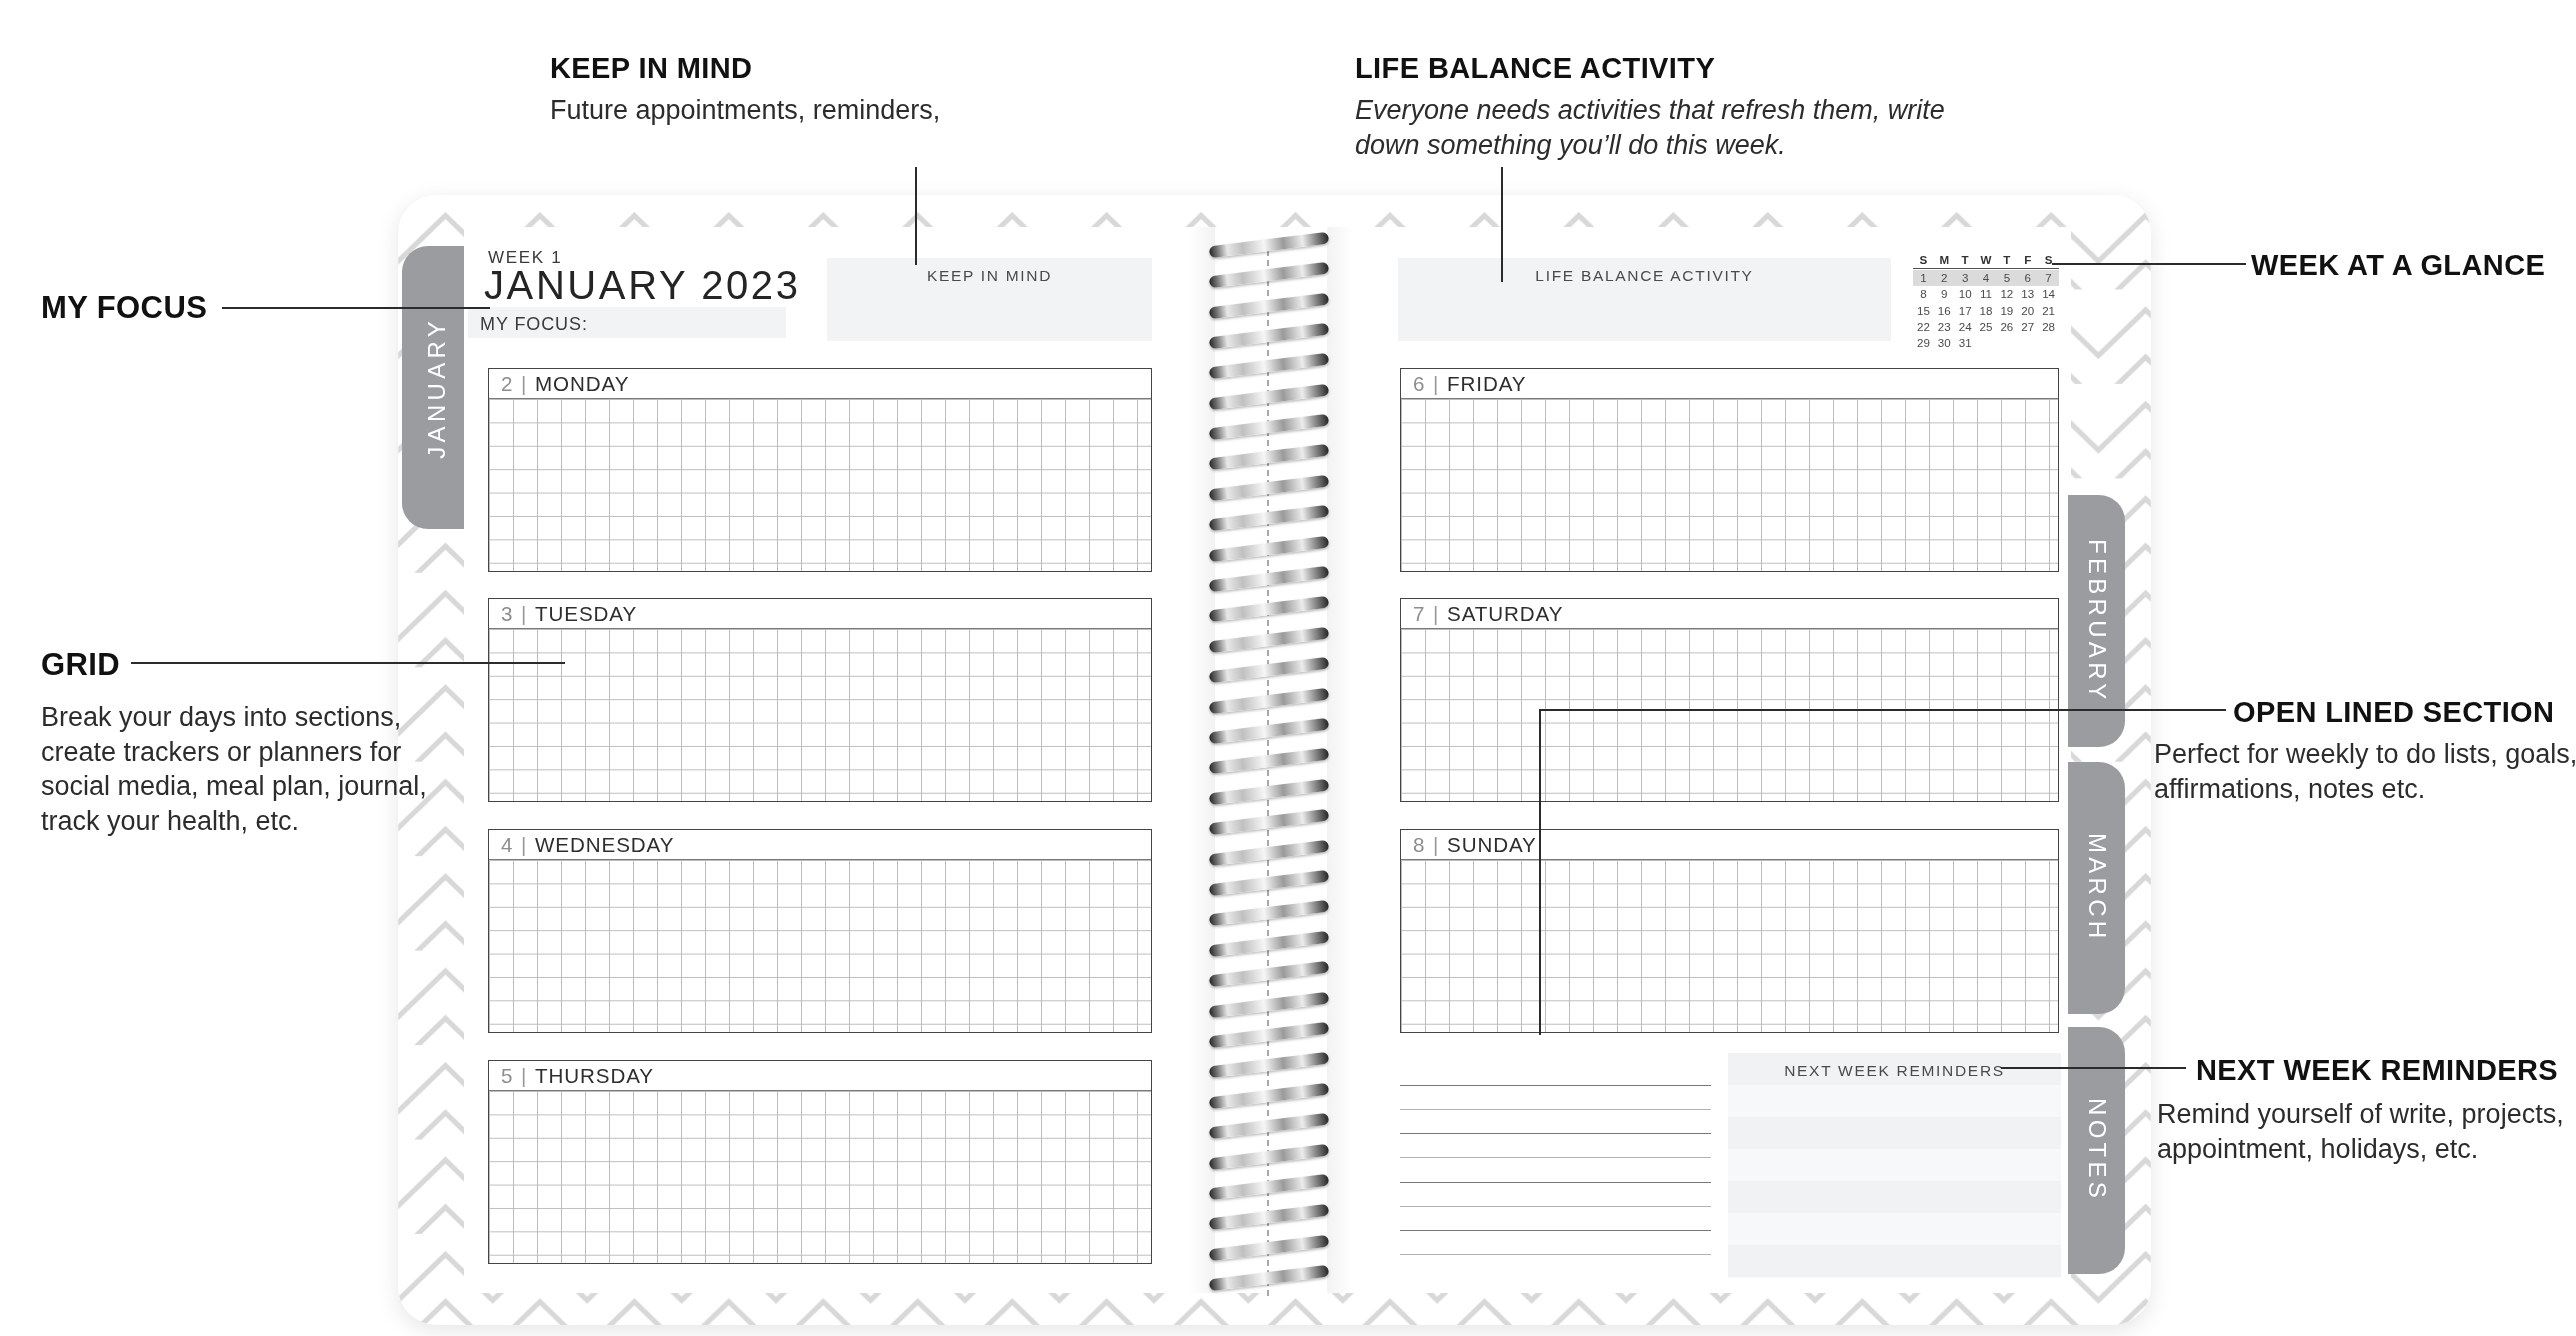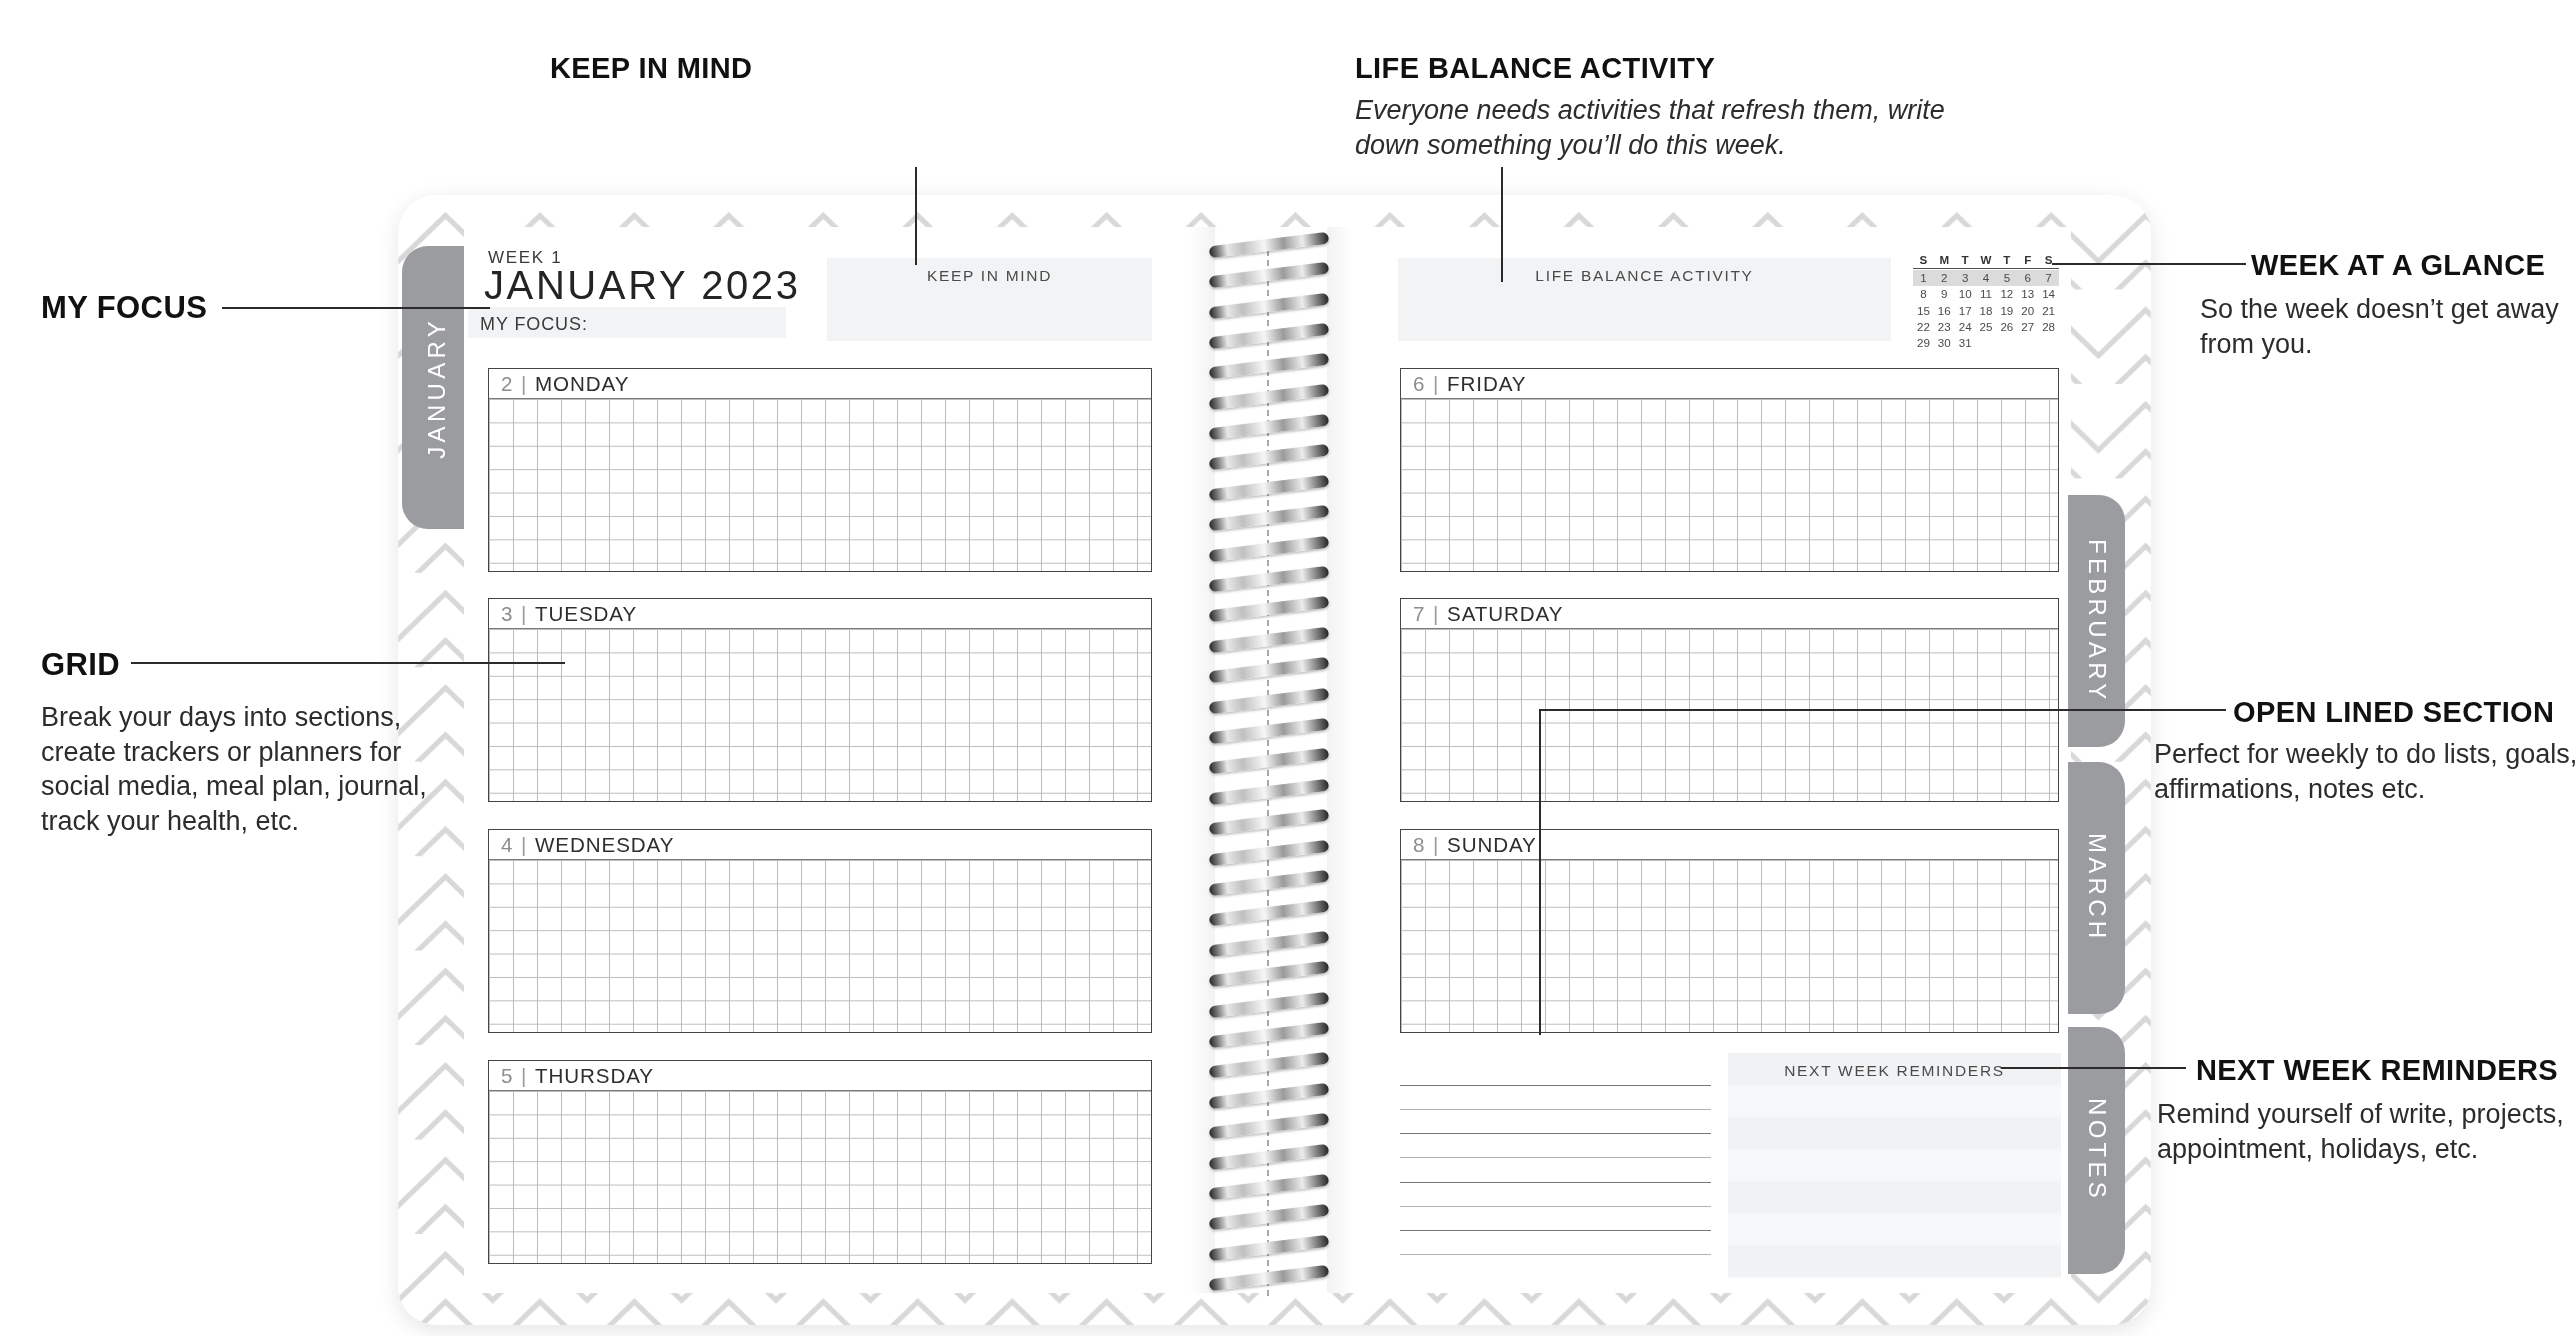--- a/index.html
+++ b/index.html
@@ -289,20 +289,21 @@
       <div class="open-line" style="top: 1230px; border-top: 1.7px solid rgb(118, 118, 118);"></div>
       <div class="open-line" style="top: 1254px; border-top: 1.3px solid rgb(179, 179, 179);"></div>
     </div>
 
   <div class="abs" id="reminders-box">
     <div class="box-label">NEXT WEEK REMINDERS</div>
   </div>
 
   <div class="ann-title" style="left:550px;top:52px;">KEEP IN MIND</div>
   <div class="ann-body" style="left:550px;top:93px;">
+    <div>Future appointments, reminders,</div>
   </div>
   <div class="leader-v" style="left:915px;top:167px;height:98px;"></div>
 
   <div class="ann-title" style="left:1355px;top:52px;">LIFE BALANCE ACTIVITY</div>
   <div class="ann-body" style="left:1355px;top:93px;font-style:italic;">
     <div>Everyone needs activities that refresh them, write</div>
     <div>down something you’ll do this week.</div>
   </div>
   <div class="leader-v" style="left:1501px;top:167px;height:115px;"></div>
 
@@ -312,24 +313,20 @@
   <div class="ann-title big" style="left:41px;top:647px;">GRID</div>
   <div class="ann-body" style="left:41px;top:700px;">
     <div>Break your days into sections,</div>
     <div>create trackers or planners for</div>
     <div>social media, meal plan, journal,</div>
     <div>track your health, etc.</div>
   </div>
   <div class="leader-h" style="left:131px;top:662px;width:434px;"></div>
 
   <div class="ann-title" style="left:2251px;top:249px;">WEEK AT A GLANCE</div>
-  <div class="ann-body" style="left:2200px;top:292px;">
-    <div>So the week doesn’t get away</div>
-    <div>from you.</div>
-  </div>
   <div class="leader-h" style="left:2052px;top:263px;width:194px;"></div>
 
   <div class="ann-title" style="left:2233px;top:696px;">OPEN LINED SECTION</div>
   <div class="ann-body" style="left:2154px;top:737px;">
     <div>Perfect for weekly to do lists, goals,</div>
     <div>affirmations, notes etc.</div>
   </div>
   <div class="leader-h" style="left:1539px;top:709px;width:687px;"></div>
   <div class="leader-v" style="left:1539px;top:709px;height:326px;"></div>
 

